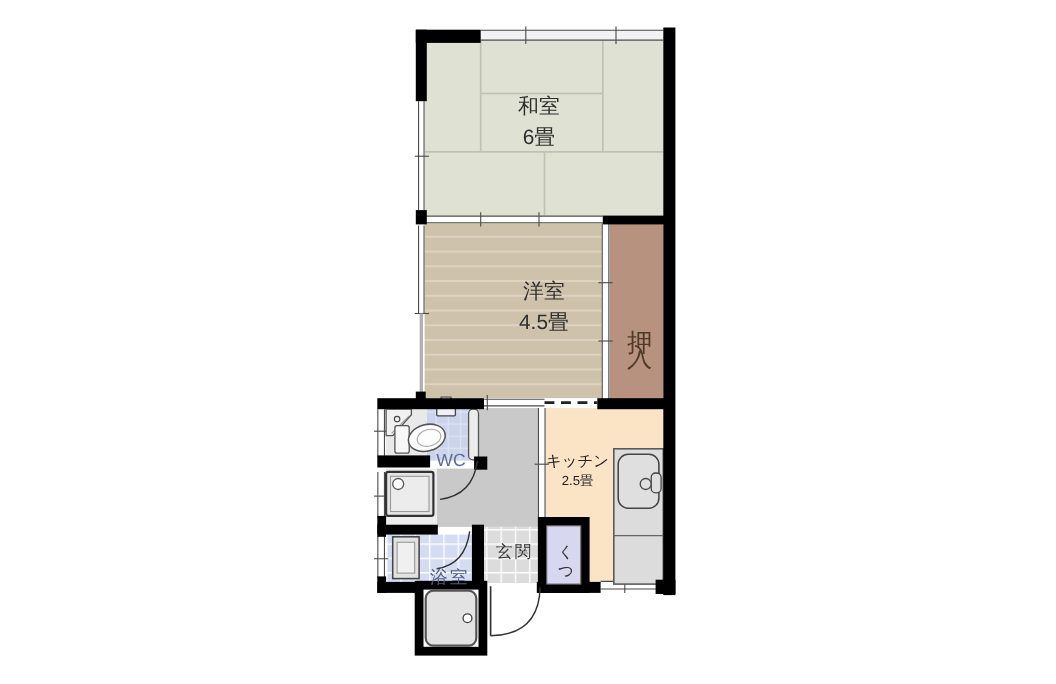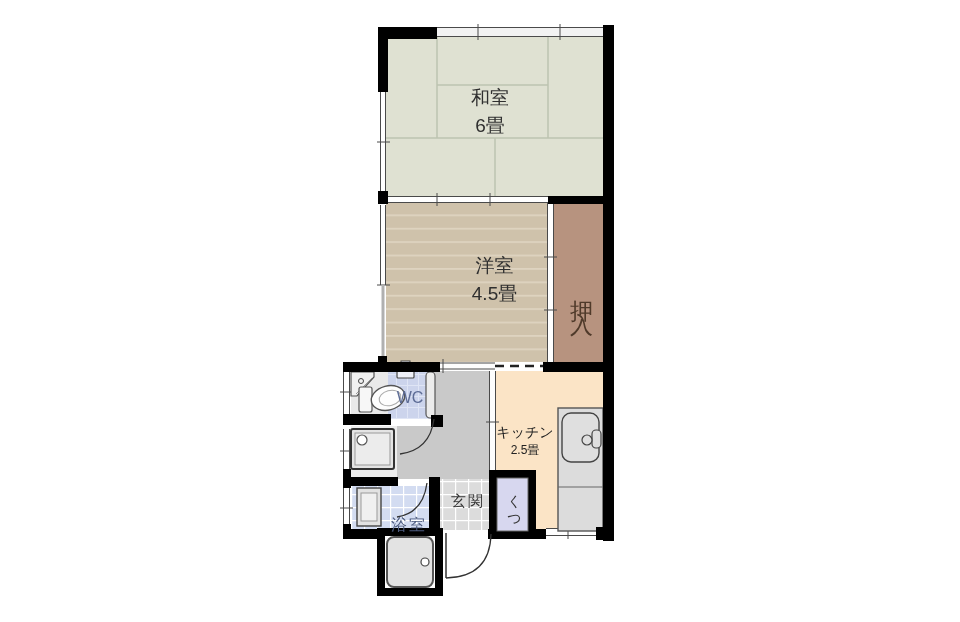--- a/index.html
+++ b/index.html
@@ -208,26 +208,26 @@
 
 <div class="lbl" style="left:386px;top:252px;width:185px;margin-left:16px;">
   <span class="big">洋室</span><br>
   <span class="big">4.5畳</span>
 </div>
 
 <div class="lbl vert" style="left:562px;top:244px;width:36px;height:100px;font-size:23px;letter-spacing:12px;color:#4f3a2a;">
   <span>押入</span>
 </div>
 
-<div class="lbl" style="left:489px;top:411px;width:72px;font-size:14px;line-height:17px;color:#222;margin-top:13px;">
+<div class="lbl" style="left:489px;top:411px;width:72px;font-size:14px;line-height:17px;color:#222;">
   <span>キッチン</span><br>
   <span style="font-size:12px;">2.5畳</span>
 </div>
 
-<div class="lbl" style="left:392px;top:389px;width:36px;font-size:16px;color:#5d6c95;">
+<div class="lbl" style="left:392px;top:411px;width:36px;font-size:16px;color:#5d6c95;">
   <span>WC</span>
 </div>
 
 <div class="lbl" style="left:442px;top:492px;width:52px;font-size:15px;letter-spacing:2px;color:#333;">
   <span>玄関</span>
 </div>
 
 <div class="lbl vert" style="left:502px;top:483px;width:22px;height:46px;font-size:14px;letter-spacing:5px;color:#333;">
   <span>くつ</span>
 </div>

